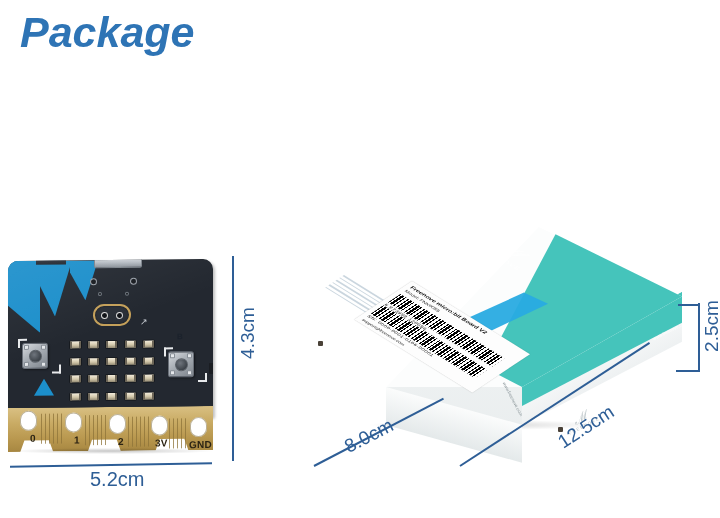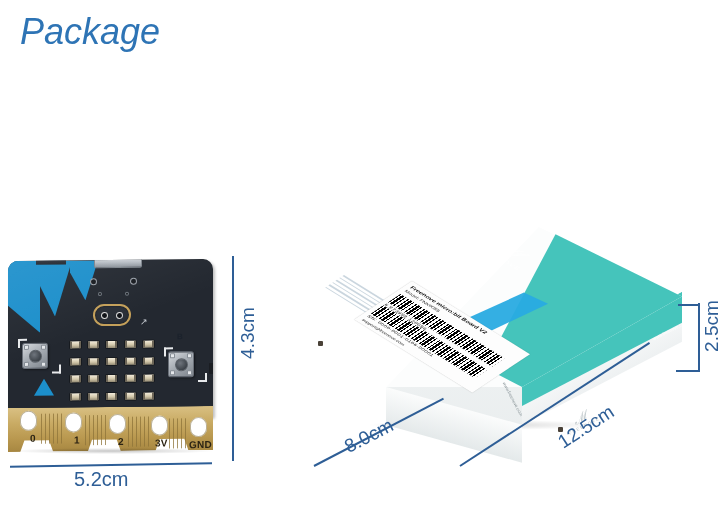--- a/index.html
+++ b/index.html
@@ -13,22 +13,22 @@
     position: relative;
     overflow: hidden;
     font-family: "Liberation Sans", sans-serif;
   }
 
   
   #page-title {
     position: absolute;
     left: 20px;
     top: 2px;
-    font-size: 36px;
-    font-weight: normal;
+    font-size: 43px;
+    font-weight: bold;
     font-style: italic;
     color: #2E74B5;
     letter-spacing: 0px;
     line-height: 60px;
     white-space: nowrap;
   }
 
   
   .dim-label {
     position: absolute;
@@ -328,21 +328,21 @@
     background: radial-gradient(ellipse at center, rgba(0,0,0,0.22) 0%, rgba(0,0,0,0) 72%);
   }
 
   
   #mb-dim-h-line {
     left: 10px; top: 228px;
     width: 202px; height: 2px;
     transform: skewY(-1deg);
   }
   #mb-dim-h-label {
-    left: 74px; top: 232px;
+    left: 90px; top: 232px;
     font-size: 20px;
   }
   #mb-dim-v-line {
     left: 232px; top: 20px;
     width: 2px; height: 205px;
   }
   #mb-dim-v-label {
     left: 222px; top: 86px;
     font-size: 19px;
     transform: rotate(-90deg);

